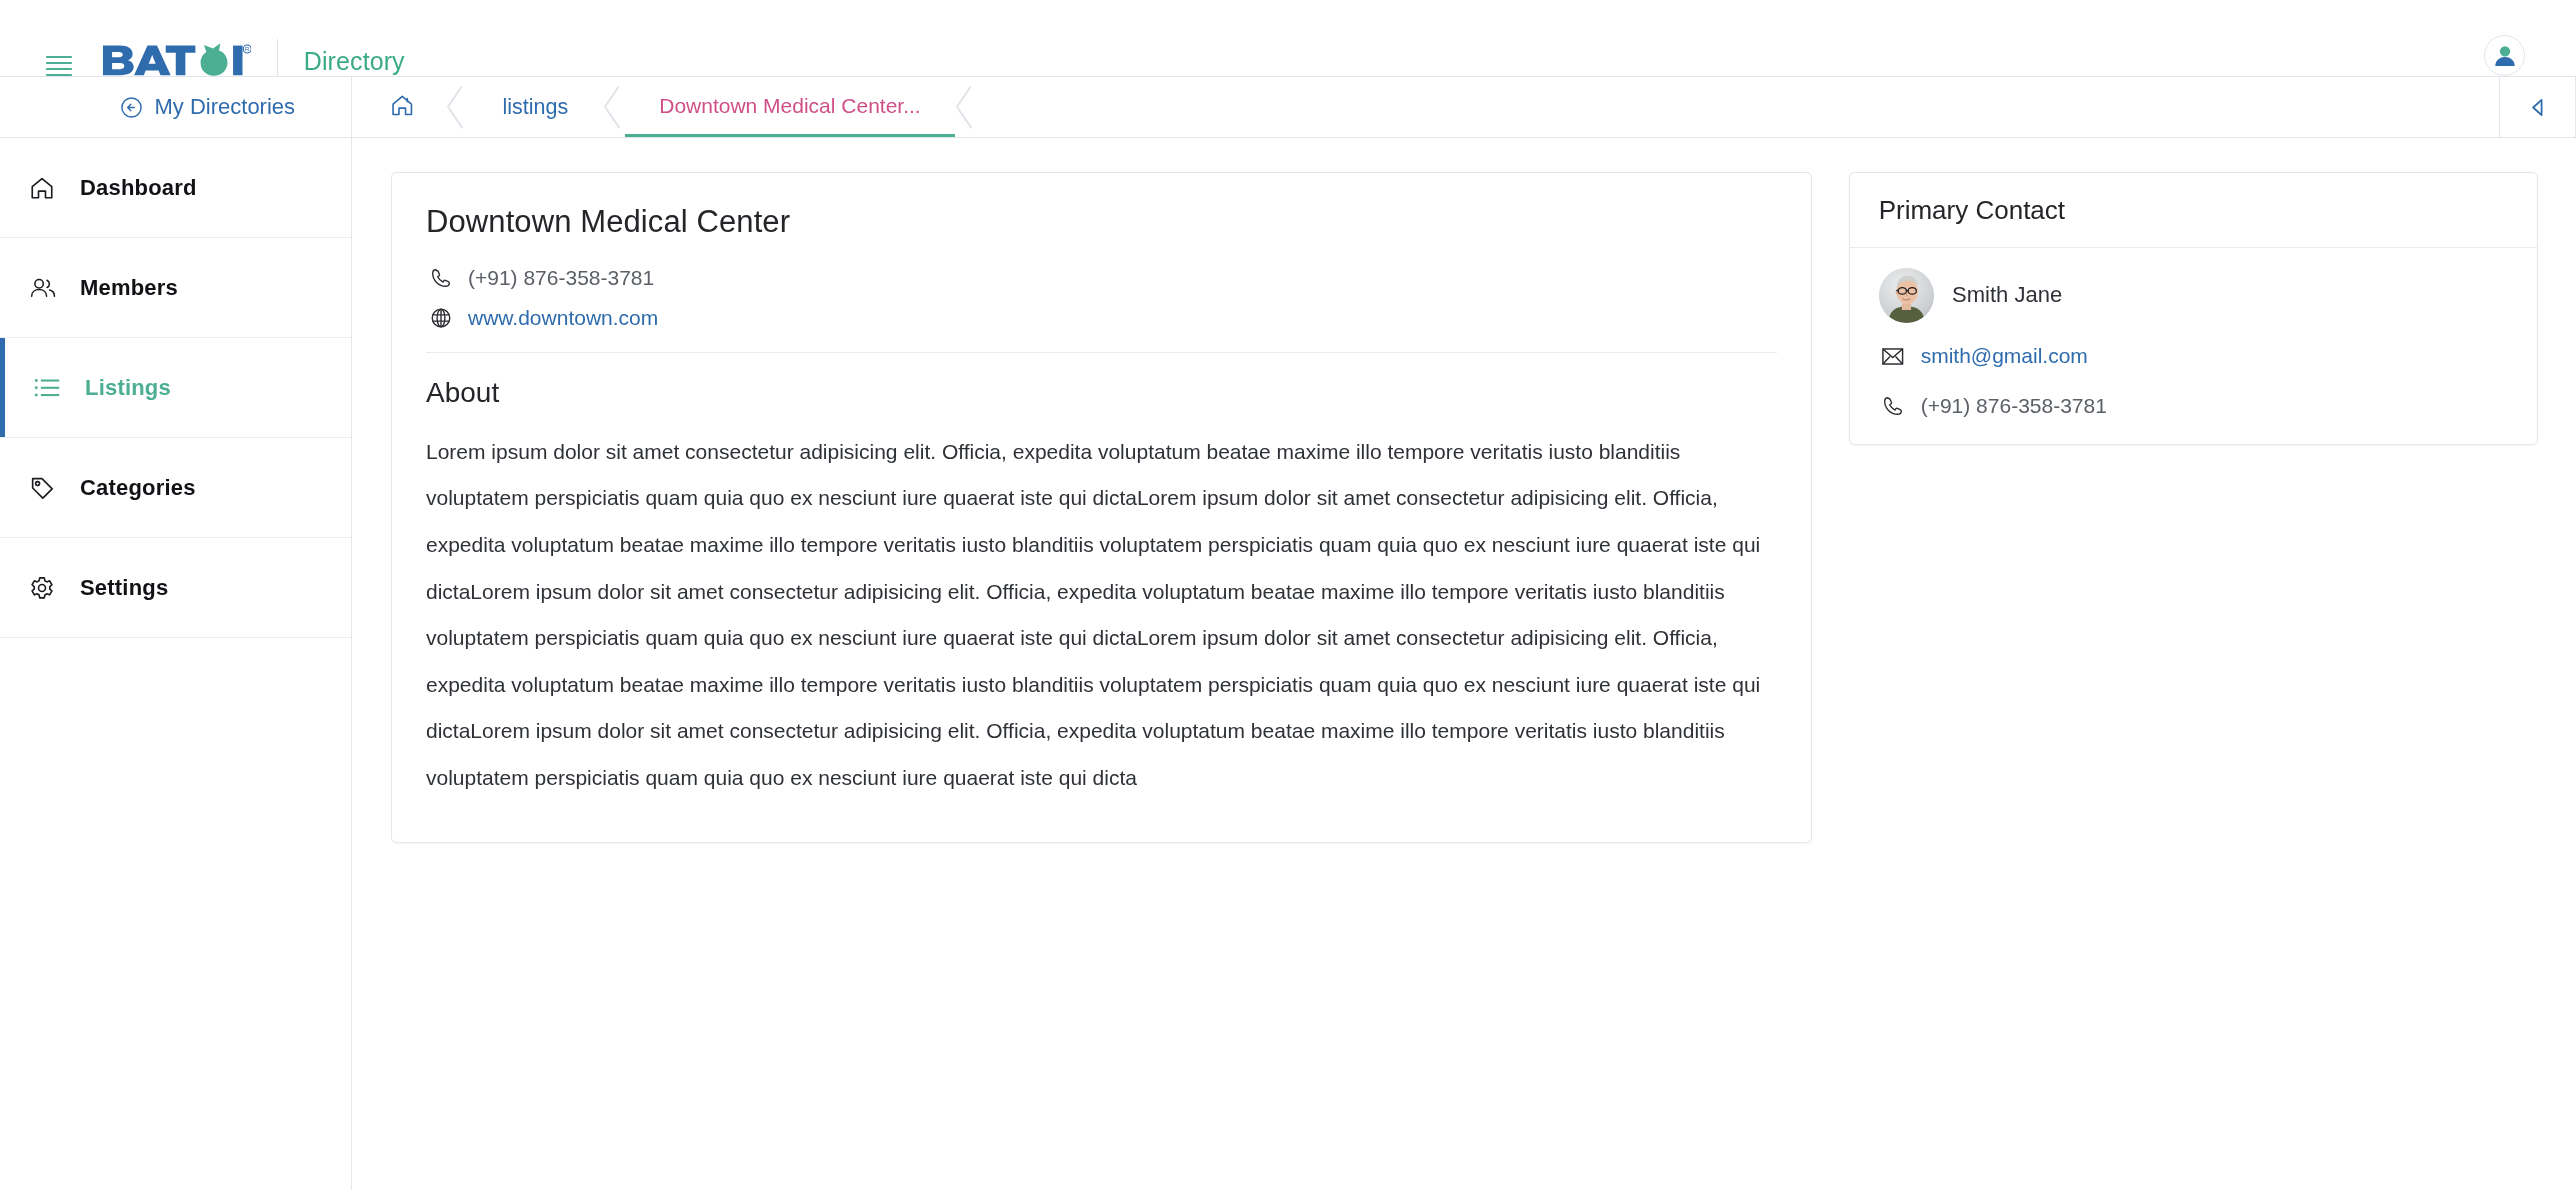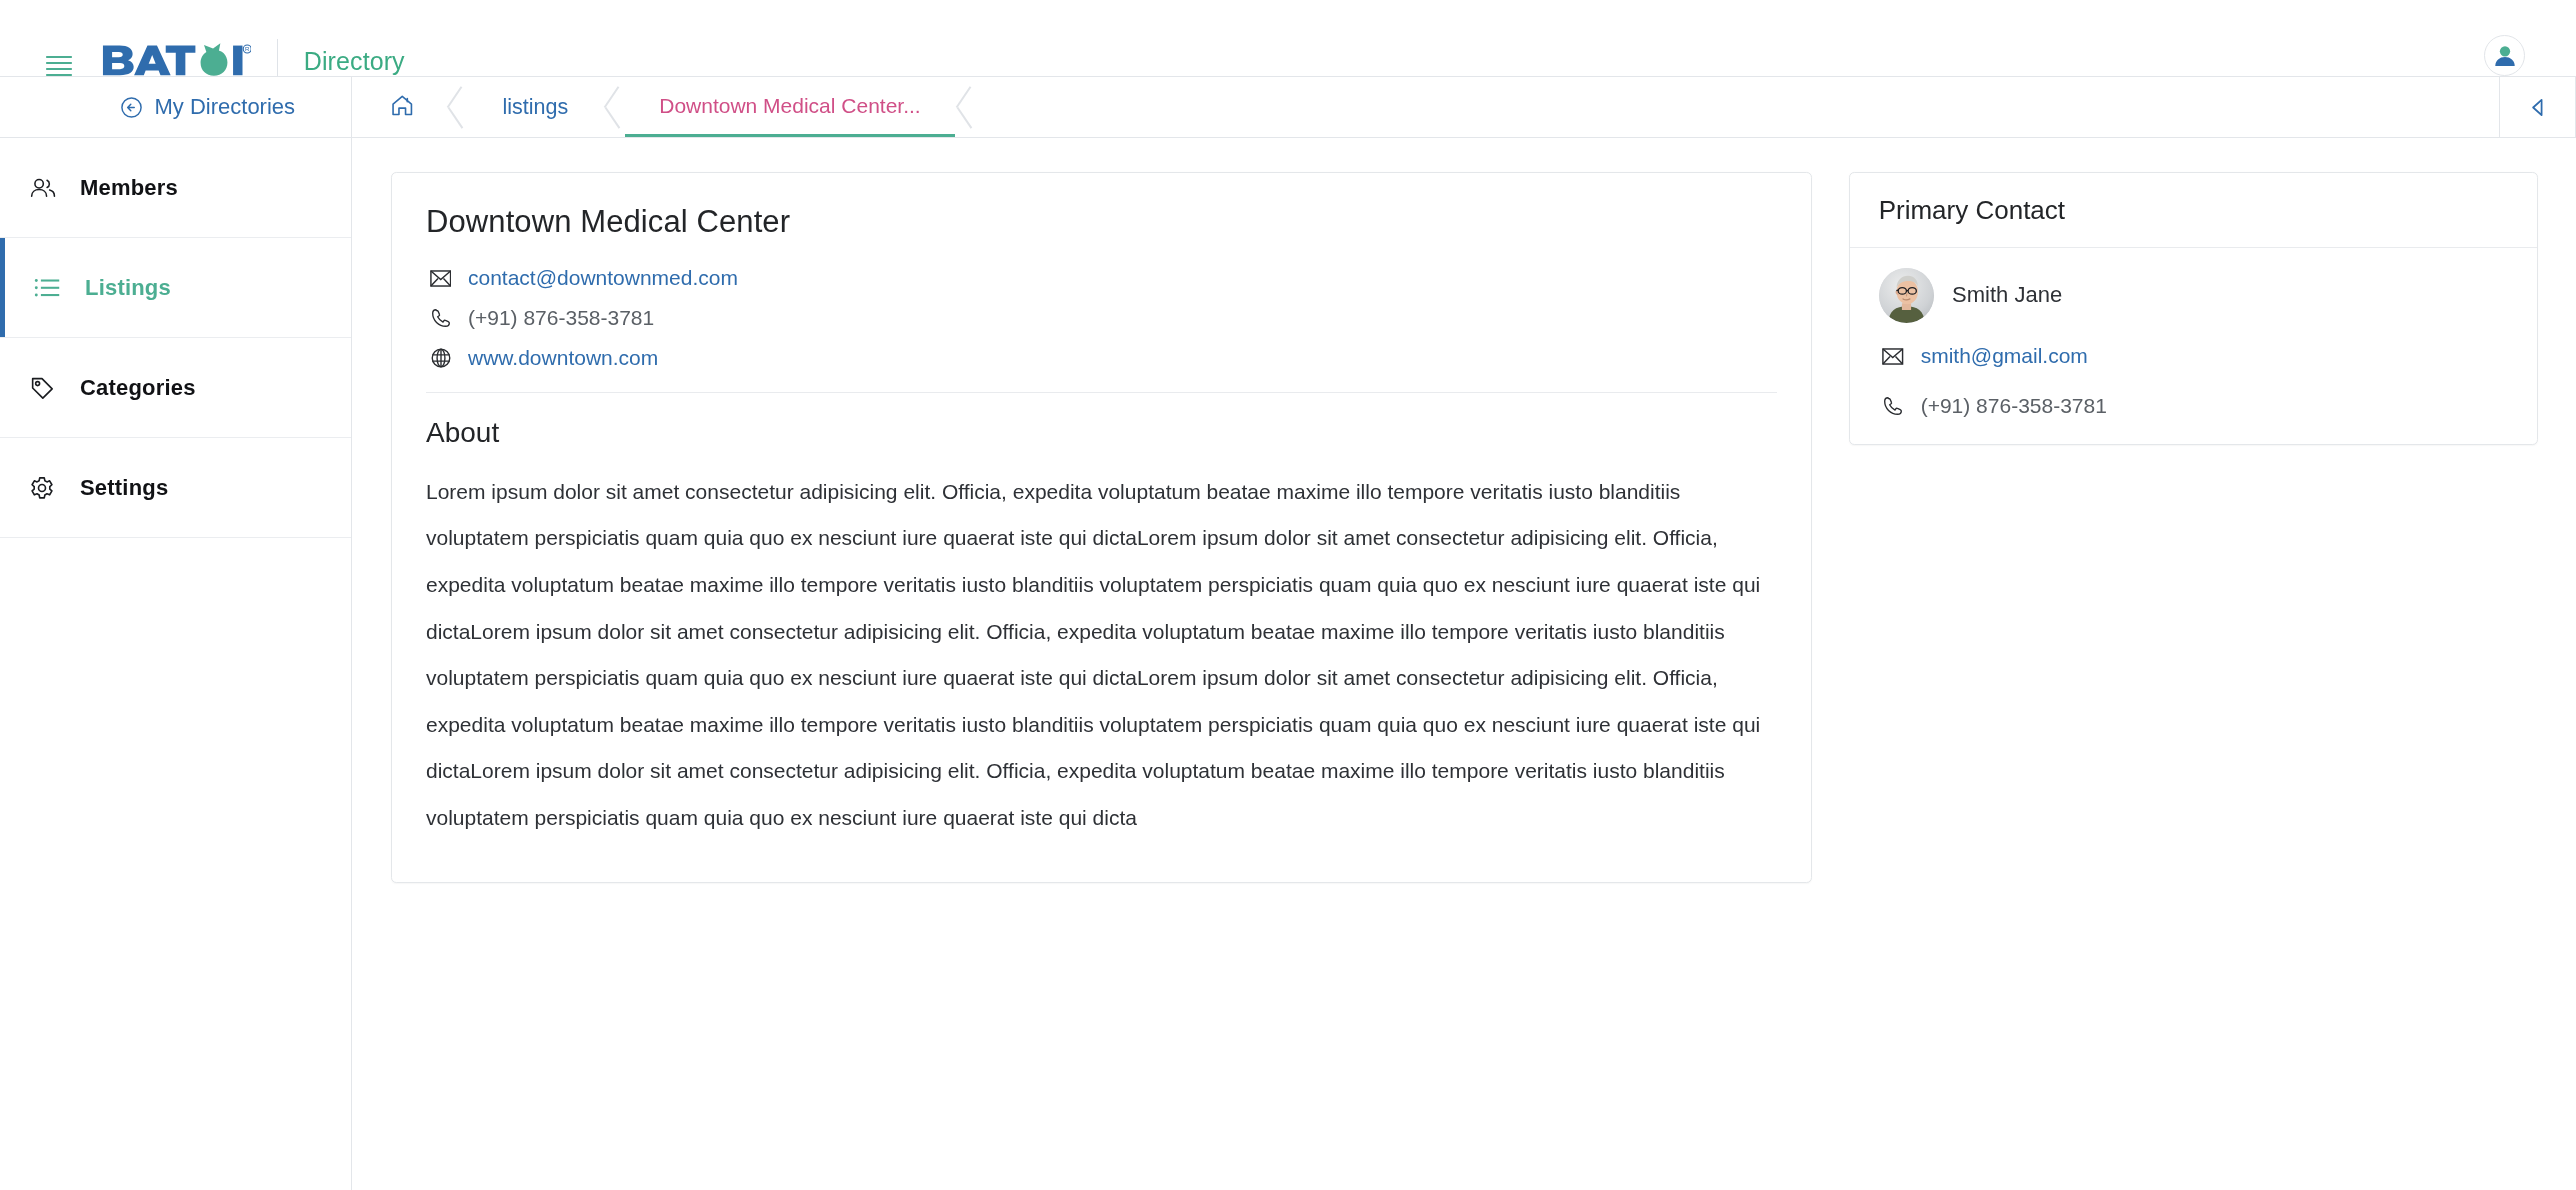--- a/index.html
+++ b/index.html
@@ -270,20 +270,28 @@
   <div id="crumbrow-right">
     <svg width="21.5" height="23" viewBox="0 0 28 30" aria-hidden="true">
       <path d="M19 5 L8 15 L19 25 Z" fill="none" stroke="#2f6cad" stroke-width="2.3" stroke-linejoin="round"></path>
     </svg>
   </div>
 </div>
 
 <div id="sidebar">
 
 
+  <div class="navitem">
+    <span class="nicon">
+      <svg width="26" height="26" viewBox="0 0 32 32" aria-hidden="true">
+        <path d="M4 14.4 L16 4.5 L28 14.4 V28 H20.3 V19.8 H11.7 V28 H4 Z" fill="none" stroke="#1a1c20" stroke-width="2" stroke-linejoin="round"></path>
+      </svg>
+    </span>
+    <span class="nlabel">Dashboard</span>
+  </div>
 
   <div class="navitem">
     <span class="nicon">
       <svg width="28" height="26" viewBox="0 0 36 32" aria-hidden="true">
         <circle cx="13" cy="10.5" r="5.4" fill="none" stroke="#1a1c20" stroke-width="2"></circle>
         <path d="M3.4 26.5 c0-5.4 4.3-8.6 9.6-8.6 s9.6 3.2 9.6 8.6" fill="none" stroke="#1a1c20" stroke-width="2" stroke-linecap="round"></path>
         <path d="M23.2 6 a5.2 5.2 0 0 1 0 9.4" fill="none" stroke="#1a1c20" stroke-width="2" stroke-linecap="round"></path>
         <path d="M26.5 18.6 c3.8 0.9 6.2 3.8 6.2 7.9" fill="none" stroke="#1a1c20" stroke-width="2" stroke-linecap="round"></path>
       </svg>
     </span>
@@ -324,29 +332,20 @@
     <span class="nlabel">Settings</span>
   </div>
 </div>
 
 <div id="main">
 
   <div id="detail-card" class="card">
 
     <div id="listing-title">Downtown Medical Center</div>
 
-    <div class="inforow">
-      <span class="iicon">
-        <svg width="21.5" height="17" viewBox="0 0 28 22" aria-hidden="true">
-          <rect x="1.2" y="1.2" width="25.6" height="19.6" fill="none" stroke="#2b2d31" stroke-width="1.9"></rect>
-          <path d="M1.2 1.2 L14 12.4 L26.8 1.2 M1.2 20.8 L10.4 11 M26.8 20.8 L17.6 11" fill="none" stroke="#2b2d31" stroke-width="1.9"></path>
-        </svg>
-      </span>
-      <span class="itext link">contact@downtownmed.com</span>
-    </div>
 
     <div class="inforow">
       <span class="iicon">
         <svg width="20" height="20" viewBox="0 0 26 26" aria-hidden="true">
           <path d="M6.4 2.2 C4 2.2 2.2 4.3 2.2 6.9 c0 9.2 7.7 16.9 16.9 16.9 2.6 0 4.7-1.8 4.7-4.2 0-1-0.5-1.6-1.4-2l-3.6-1.5c-0.9-0.4-1.7-0.1-2.2 0.7l-1 1.6c-3-1.6-5.4-4-7-7l1.6-1c0.8-0.5 1.1-1.3 0.7-2.2L9.4 4.6 C9 3.7 8.3 3.2 7.3 3.2z" fill="none" stroke="#2b2d31" stroke-width="1.8" stroke-linejoin="round"></path>
         </svg>
       </span>
       <span class="itext">(+91) 876-358-3781</span>
     </div>
 

